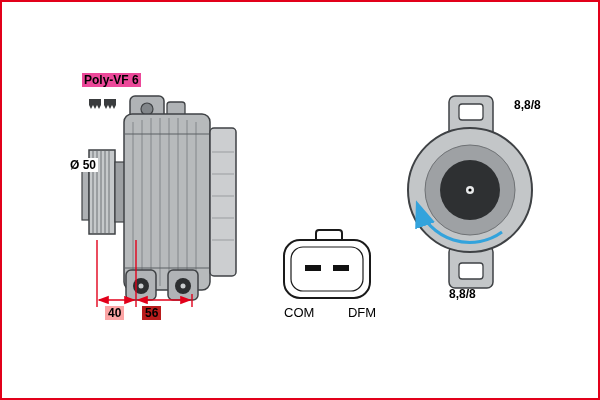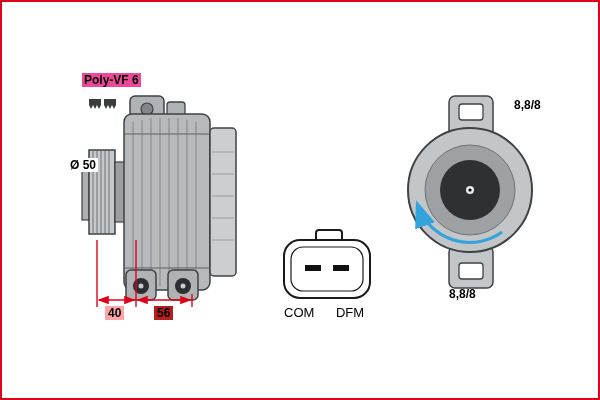--- a/index.html
+++ b/index.html
@@ -9,26 +9,26 @@
     position:absolute; left:228px; top:166px;
     font-size:52px; font-weight:bold; color:#c7c8ca; letter-spacing:1px;
     user-select:none; z-index:1;
   }
   svg.draw { position:absolute; left:0; top:0; z-index:2; }
   .lbl { position:absolute; z-index:3; font-weight:bold; font-size:12px; color:#000; white-space:nowrap; }
   .lbl-belt      { left:80px;  top:71px; background:#ec4899; padding:0 2px; }
   .lbl-terminal  { left:190px; top:94px; background:#b9d9ee; padding:2px 5px; }
   .lbl-diameter  { left:42px;  top:156px; background:#fff; padding:0 2px;margin-left:24px; }
   .lbl-dim40     { left:103px; top:304px; background:#fca5a5; padding:0 3px; }
-  .lbl-dim56     { left:152px; top:304px; background:#b91c1c; padding:0 3px; }
+  .lbl-dim56     { left:140px; top:304px; background:#b91c1c; padding:0 3px; }
   .lbl-spec-top    { left:512px; top:96px; }
   .lbl-spec-bottom { left:447px; top:285px; }
   .pin-caption { position:absolute; z-index:3; left:282px; top:303px; font-size:13px; color:#000; }
   .pin-caption span { display:inline-block; }
-  .pin-caption .pin-dfm { margin-left:18px;text-align:right; }
+  .pin-caption .pin-dfm { margin-left:30px;text-align:right; }
 </style>
 </head>
 <body>
 
 <div class="canvas">
 
 
   <svg class="draw" width="600" height="400" viewBox="0 0 600 400">
     <defs>
       <marker id="arrowRed" markerWidth="8" markerHeight="8" refX="7" refY="3" orient="auto-start-reverse">

